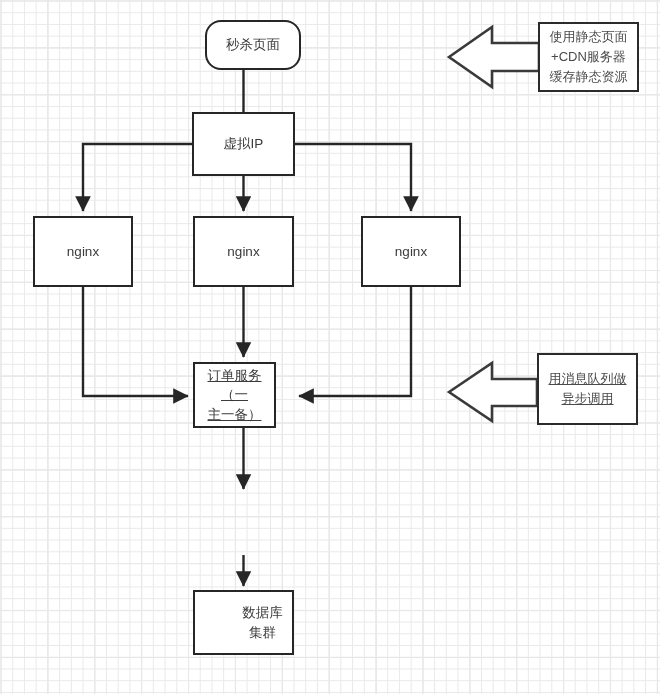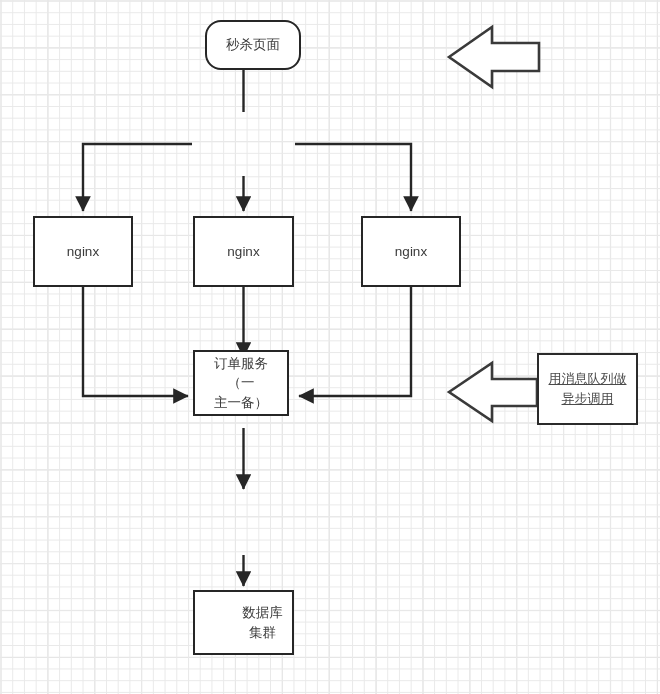--- a/index.html
+++ b/index.html
@@ -108,42 +108,50 @@
 
     <path d="M 449 57 L 492 27 L 492 43 L 539 43 L 539 71 L 492 71 L 492 87 Z" fill="#ffffff" stroke="#3a3a3a" stroke-width="2.6" stroke-linejoin="miter"></path>
 
     <path d="M 449 392 L 492 363 L 492 379 L 537 379 L 537 406 L 492 406 L 492 421 Z" fill="#ffffff" stroke="#3a3a3a" stroke-width="2.6" stroke-linejoin="miter"></path>
   </svg>
 
   <div class="node rounded" style="left:196px; top:20px; width:96px; height:50px;margin-left:9px;">
     <span class="label">秒杀页面</span>
   </div>
 
+  <div class="node" style="left:192px; top:112px; width:103px; height:64px;">
+    <span class="label">虚拟IP</span>
+  </div>
 
   <div class="node" style="left:33px; top:216px; width:100px; height:71px;">
     <span class="label">nginx</span>
   </div>
 
   <div class="node" style="left:193px; top:216px; width:101px; height:71px;">
     <span class="label">nginx</span>
   </div>
 
   <div class="node" style="left:361px; top:216px; width:100px; height:71px;">
     <span class="label">nginx</span>
   </div>
 
-  <div class="node" style="left:193px; top:350px; width:96px; height:66px;">
+  <div class="node" style="left:193px; top:362px; width:83px; height:66px;text-decoration:underline;">
     <span class="label">订单服务（一
 主一备）</span>
   </div>
 
 
   <div class="node" style="left:193px; top:590px; width:101px; height:65px;padding-left:44px;">
     <span class="label">数据库集群</span>
   </div>
 
+  <div class="note" style="left:538px; top:22px; width:101px; height:70px;">
+    <span class="label">使用静态页面
++CDN服务器
+缓存静态资源</span>
+  </div>
 
   <div class="note" style="left:537px; top:353px; width:101px; height:72px;text-decoration:underline;">
     <span class="label">用消息队列做
 异步调用</span>
   </div>
 
 </div>
 
 </body></html>

